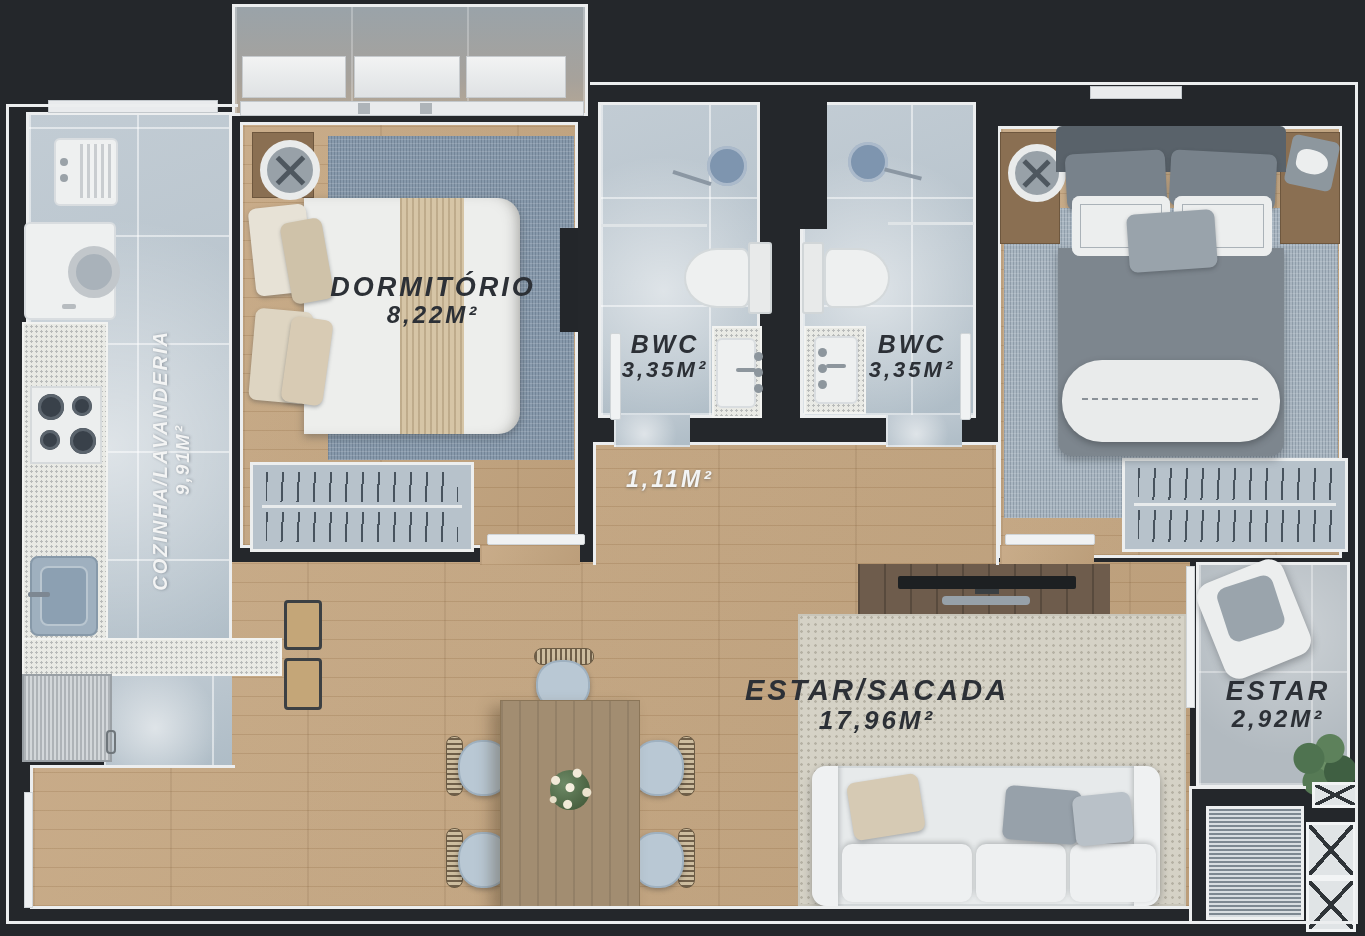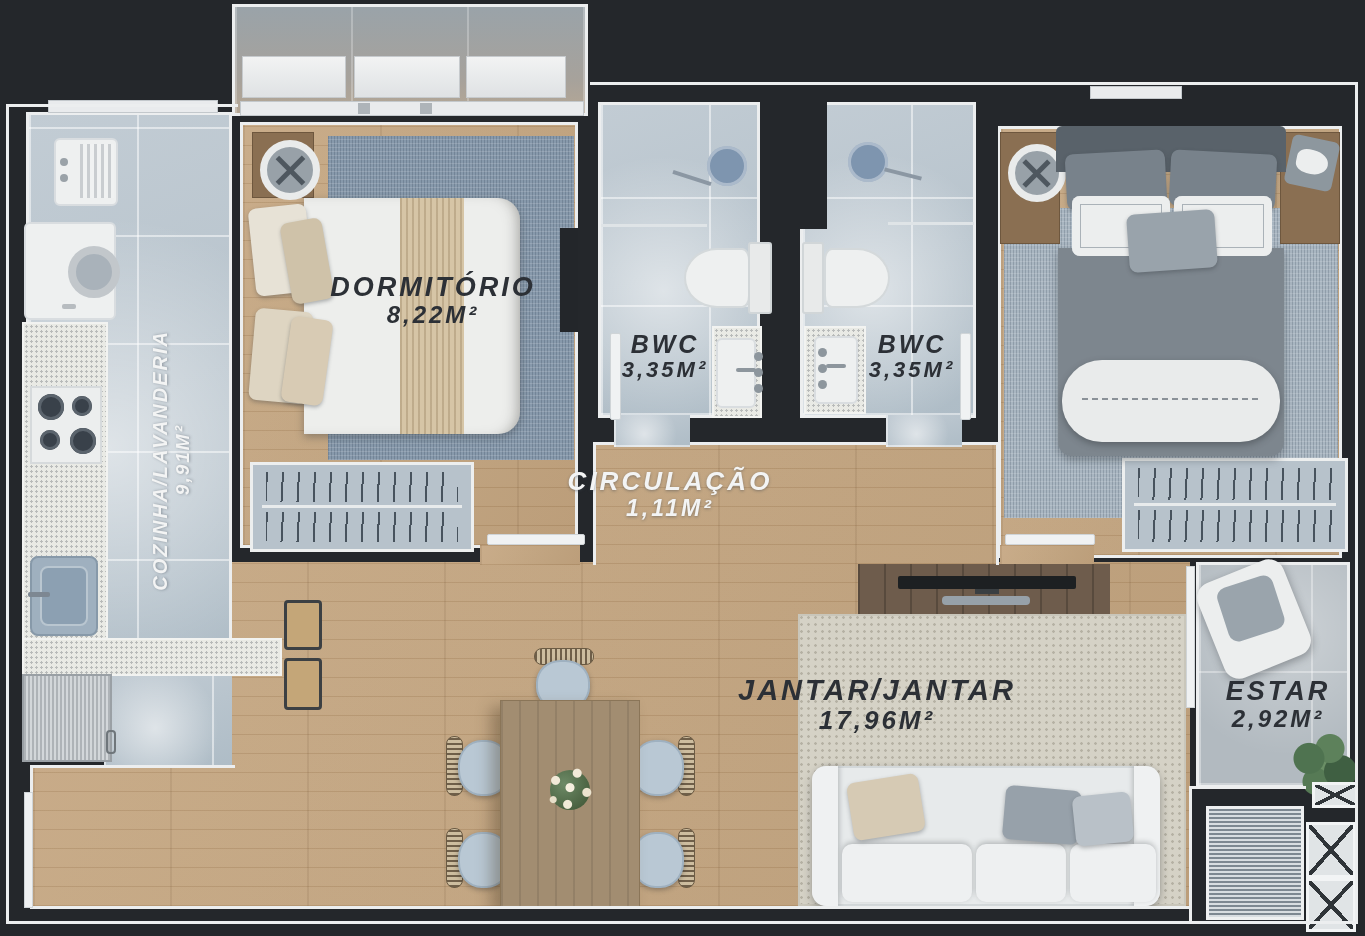--- a/index.html
+++ b/index.html
@@ -274,25 +274,24 @@
   </div>
   <div class="label" style="left:852px;top:330px;width:120px;">
     <span class="l1" style="font-size:25px;">BWC</span>
     <span class="l2" style="font-size:22px;">3,35M²</span>
   </div>
   <div class="vlabel" style="left:138px;top:330px;width:66px;height:260px;">
     <span style="font-size:20px;">COZINHA/LAVANDERIA</span>
     <span style="font-size:19px;">9,91M²</span>
   </div>
   <div class="label light" style="left:550px;top:467px;width:240px;">
-    <span class="l1" style="font-size:26px;">CIRCULAÇÃO</span>
     <span class="l2" style="font-size:23px;">1,11M²</span>
   </div>
   <div class="label" style="left:757px;top:674px;width:240px;">
-    <span class="l1" style="font-size:29px;">JANTAR/JANTAR</span>
+    <span class="l1" style="font-size:29px;">ESTAR/SACADA</span>
     <span class="l2" style="font-size:26px;">17,96M²</span>
   </div>
   <div class="label" style="left:1198px;top:676px;width:160px;">
     <span class="l1" style="font-size:27px;">ESTAR</span>
     <span class="l2" style="font-size:24px;">2,92M²</span>
   </div>
 
 </div>
 
 </body></html>

